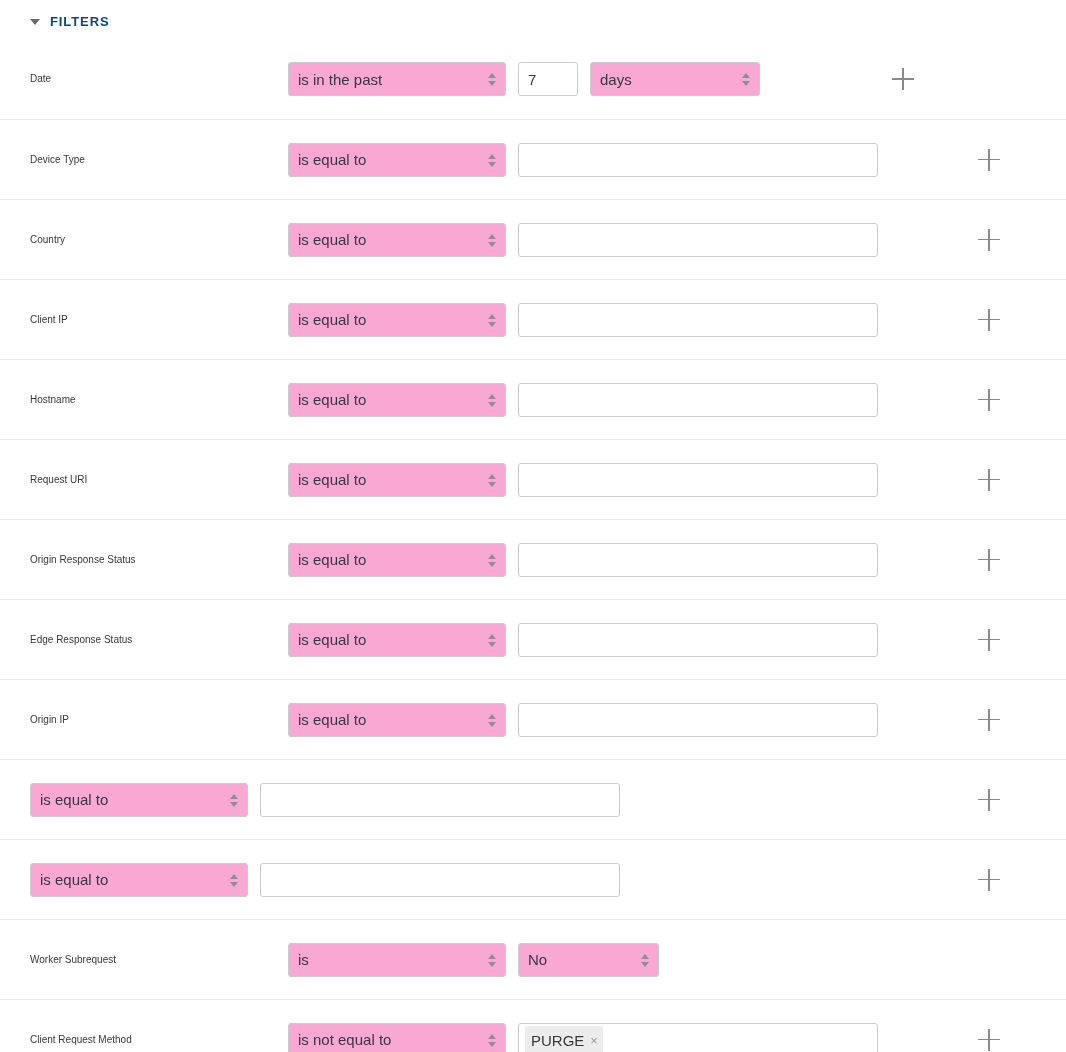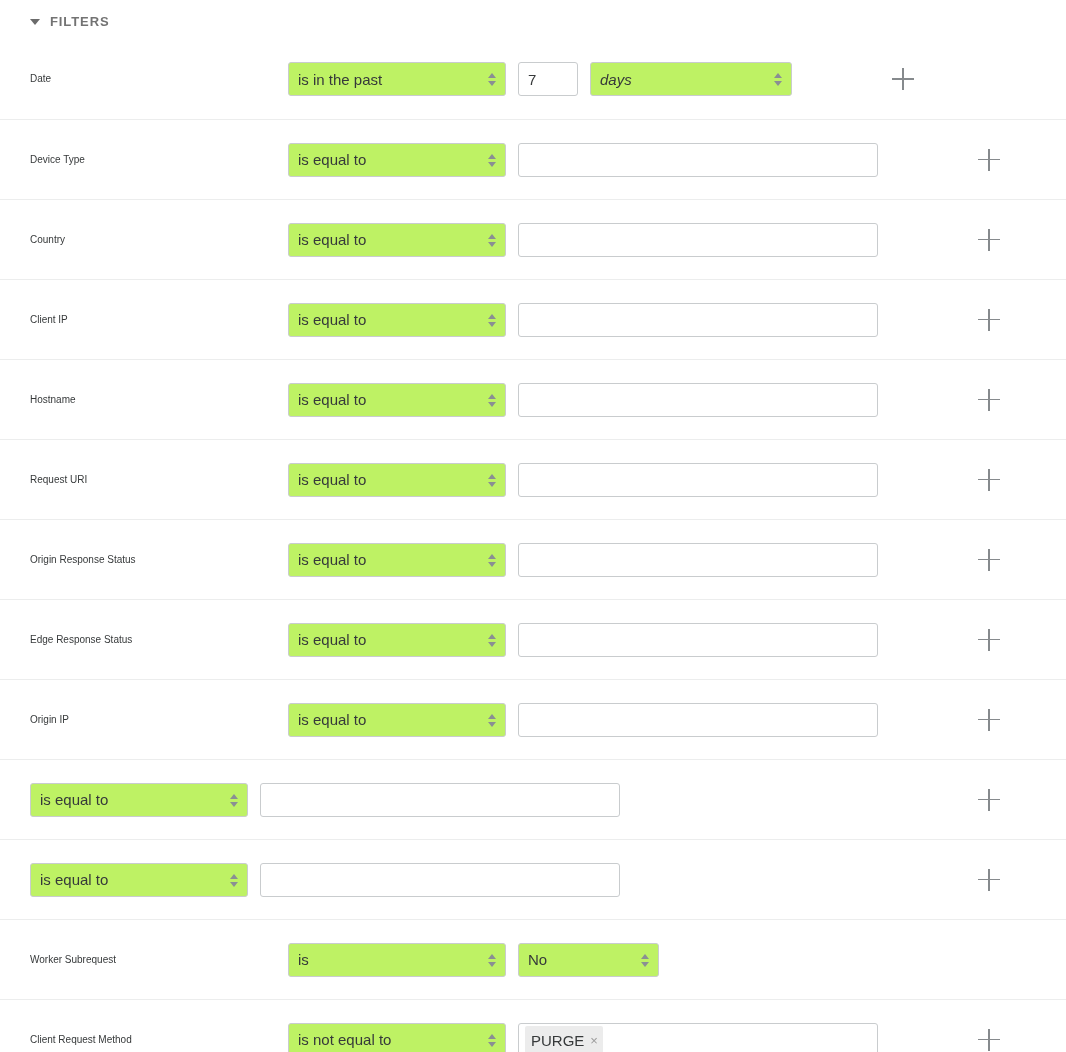--- a/index.html
+++ b/index.html
@@ -18,21 +18,21 @@
     width: 1066px;
     box-sizing: border-box;
   }
   .filters-header {
     display: flex;
     align-items: center;
     padding: 14px 12px 10px 30px;
     font-size: 13px;
     font-weight: bold;
     letter-spacing: 0.9px;
-    color: #737373;
+    color: #0c4a6e;
   }
   .caret {
     width: 0;
     height: 0;
     border-left: 5px solid transparent;
     border-right: 5px solid transparent;
     border-top: 6px solid #6b6b6b;
     margin-right: 10px;
   }
   .filter-row {
@@ -58,21 +58,21 @@
     align-items: center;
     flex: 1 1 auto;
     position: relative;
   }
   select.sel {
     -webkit-appearance: none;
     appearance: none;
     font-family: "Liberation Sans", sans-serif;
     font-size: 15px;
     color: #36393a;
-    background-color: #bef264;
+    background-color: #f9a8d4;
     border: 1px solid #c9ccce;
     border-radius: 3px;
     height: 34px;
     padding: 0 28px 0 9px;
     box-sizing: border-box;
     outline: none;
   }
   .sel-wrap {
     position: relative;
     display: inline-block;
@@ -95,21 +95,21 @@
     right: 10px;
     top: 19px;
     width: 0;
     height: 0;
     border-left: 4px solid transparent;
     border-right: 4px solid transparent;
     border-top: 5px solid #8a8f93;
     pointer-events: none;
   }
   .op-sel { width: 218px; }
-  .unit-sel { width: 202px; font-style: italic; }
+  .unit-sel { width: 170px; }
   .yesno-sel { width: 141px; }
 
   input.txt {
     font-family: "Liberation Sans", sans-serif;
     font-size: 15px;
     color: #36393a;
     background: #fff;
     border: 1px solid #c9ccce;
     border-radius: 3px;
     height: 34px;

